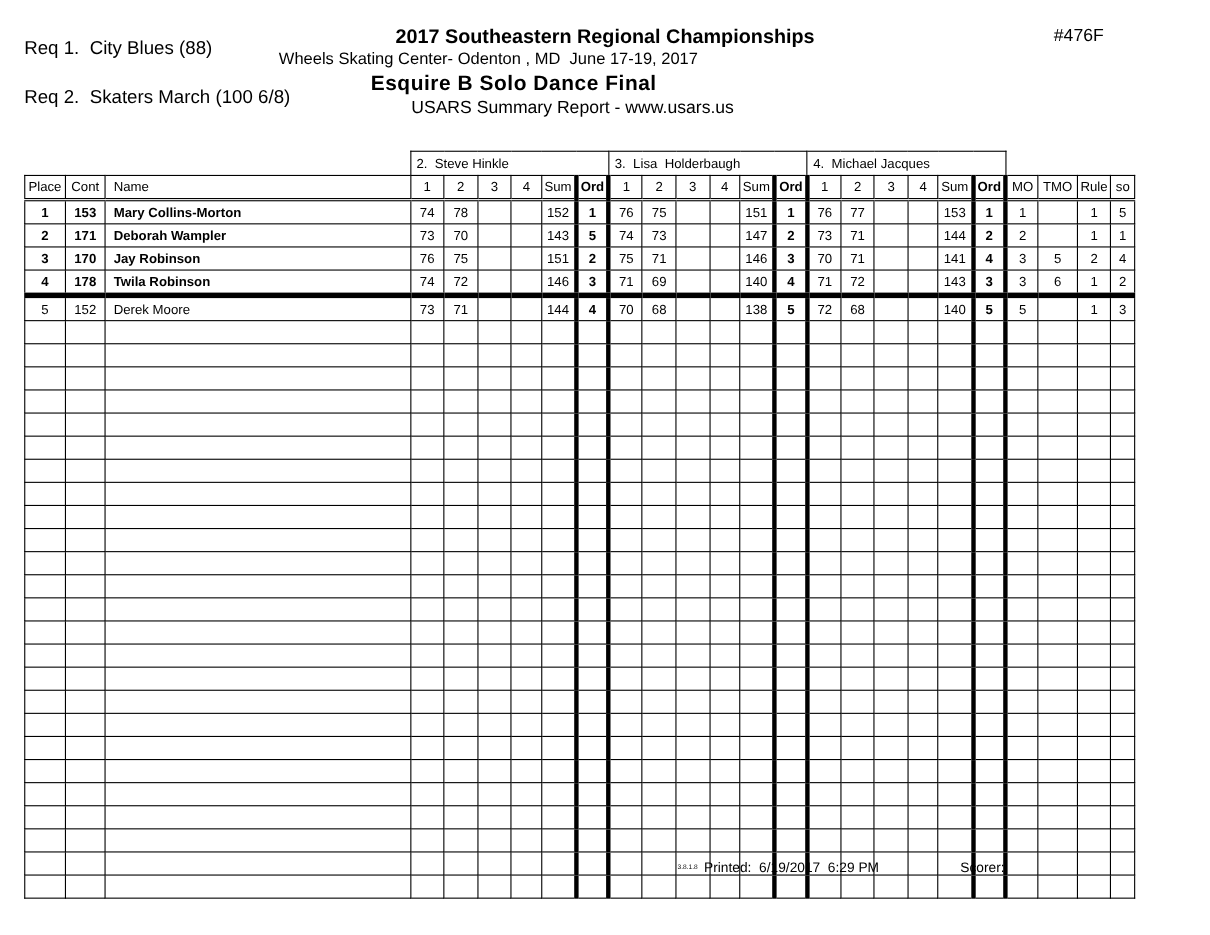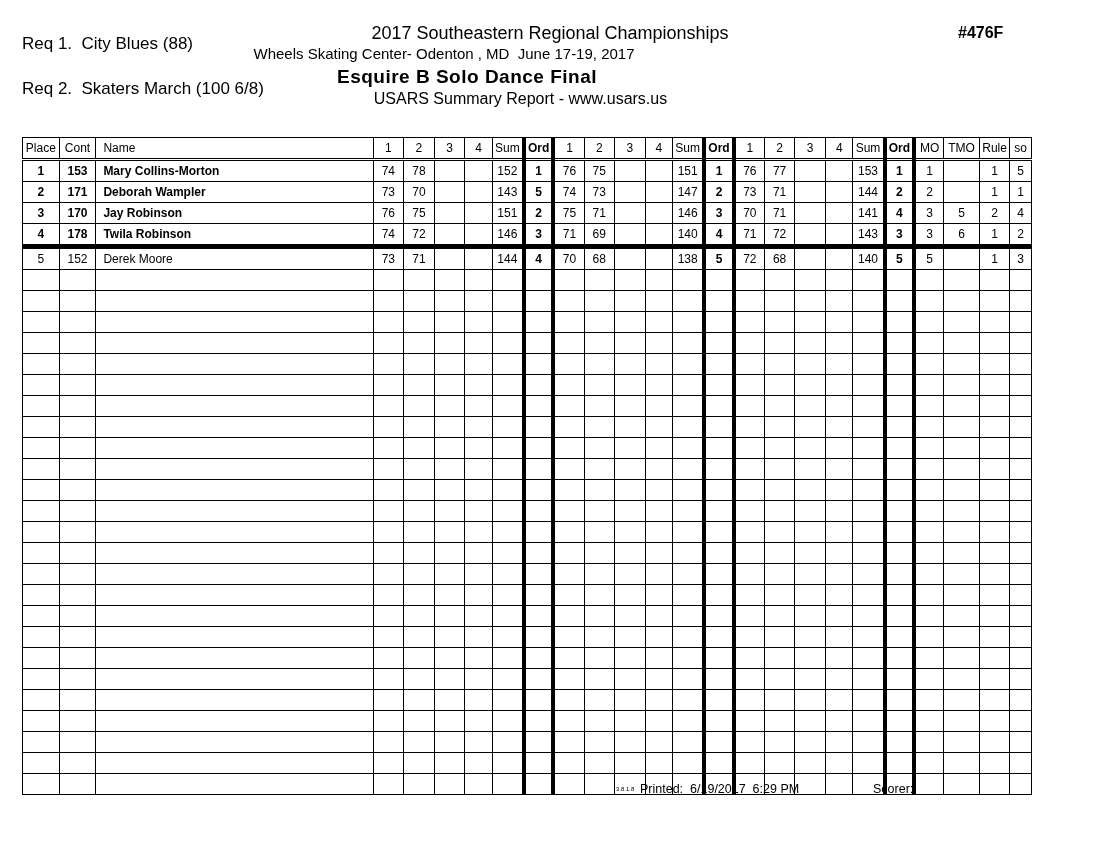--- a/index.html
+++ b/index.html
@@ -2,25 +2,25 @@
 <html><head>
 <meta charset="utf-8">
 <style>
   html,body{margin:0;padding:0;background:#fff;}
   .page{position:relative;width:1100px;height:850px;background:#ffffff;color:#000;
         font-family:"Liberation Sans", sans-serif;overflow:hidden;}
 
   
   .req-block{position:absolute;left:22px;top:6px;font-size:17px;line-height:15px;white-space:pre;}
   .titles{position:absolute;left:0;top:0;width:1100px;text-align:center;}
-  .t1{position:absolute;left:0;top:23px;width:1100px;font-size:18px;font-weight:normal;white-space:pre;}
+  .t1{position:absolute;left:0;top:23px;width:1100px;font-size:18px;font-weight:bold;white-space:pre;}
   .t2{position:absolute;left:0;top:45px;width:888px;font-size:15px;white-space:pre;}
   .t3{position:absolute;left:0;top:66px;width:934px;font-size:19px;font-weight:bold;letter-spacing:.5px;white-space:pre;}
   .t4{position:absolute;left:0;top:90px;width:1041px;font-size:16px;white-space:pre;}
-  .evnum{position:absolute;left:958px;top:24px;font-size:16px;font-weight:bold;}
+  .evnum{position:absolute;left:958px;top:24px;font-size:16px;font-weight:normal;}
 
   
   .tblwrap{position:absolute;left:22px;top:137px;}
   table{border-collapse:collapse;table-layout:fixed;width:1010px;}
   td,th{border:1px solid #000;height:20px;padding:0;font-size:12px;font-weight:normal;
         text-align:center;vertical-align:middle;overflow:hidden;white-space:nowrap;}
   tr.jrow td,tr.jrow th{height:21px;}
   .spacer{border:none;}
   .judgebox{text-align:left;padding-left:5px;font-size:12px;white-space:pre;}
   tr.cols th{border-bottom:3px double #000;margin-top:20px;}
@@ -76,20 +76,27 @@
           <col style="width:30px">
           <col style="width:27px">
           <col style="width:31px">
           <col style="width:29px">
         <col style="width:29px">
           <col style="width:35px">
           <col style="width:30px">
           <col style="width:21px">
       </colgroup>
       <thead>
+        <tr class="jrow">
+          <td class="spacer" colspan="3"></td>
+          <th class="judgebox" colspan="6">2.  Steve Hinkle</th>
+          <th class="judgebox" colspan="6">3.  Lisa  Holderbaugh</th>
+          <th class="judgebox" colspan="6">4.  Michael Jacques</th>
+          <td class="spacer" colspan="4"></td>
+        </tr>
         <tr class="cols">
           <th>Place</th>
           <th>Cont</th>
           <th class="name">Name</th>
 
           <th>1</th>
           <th>2</th>
           <th>3</th>
           <th>4</th>
           <th>Sum</th>

